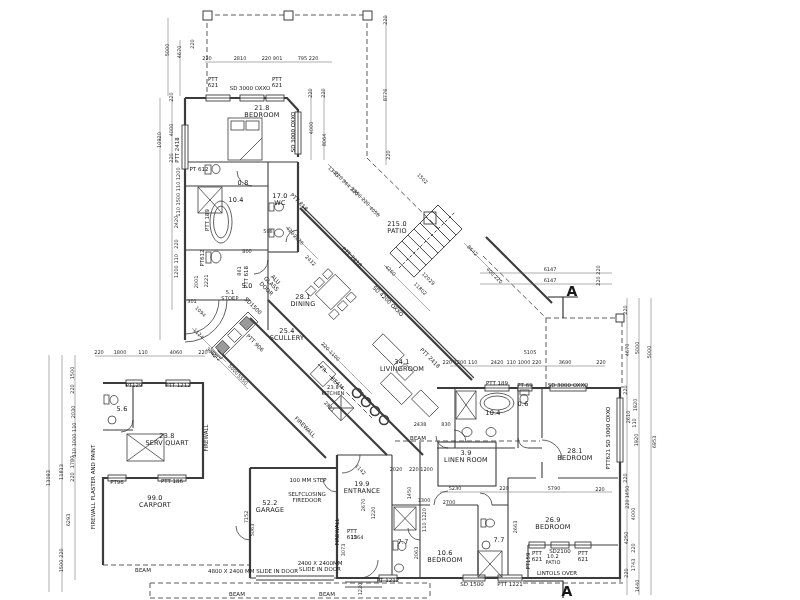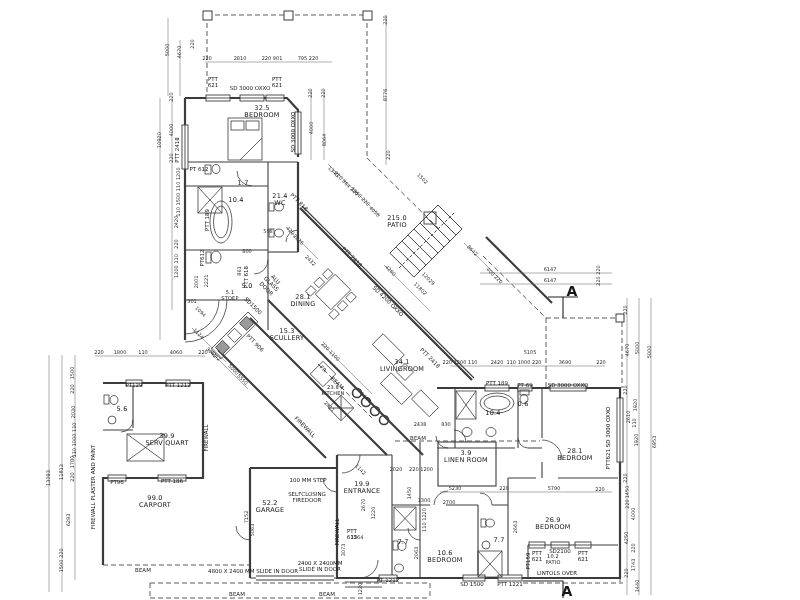--- a/index.html
+++ b/index.html
@@ -243,41 +243,41 @@
       <path d="M208,349 L248,389"></path>
       <path d="M322,344 L372,394"></path>
     </g>
 
     <g stroke="#222" fill="none" stroke-width="1.1">
       <path d="M548,297 H578 M563,297 V318"></path>
       <path d="M523,581 H563 V598"></path>
     </g>
   </svg>
   <div id="labels">
-      <span class="lbl room-label" style="left: 262px; top: 112px; transform: translate(-50%, -50%) rotate(0deg);">32.5
+      <span class="lbl room-label" style="left: 262px; top: 112px; transform: translate(-50%, -50%) rotate(0deg);">21.8
 BEDROOM</span>
-      <span class="lbl room-label" style="left: 243px; top: 184px; transform: translate(-50%, -50%) rotate(0deg);">1.7</span>
+      <span class="lbl room-label" style="left: 243px; top: 184px; transform: translate(-50%, -50%) rotate(0deg);">0.8</span>
       <span class="lbl room-label" style="left: 236px; top: 201px; transform: translate(-50%, -50%) rotate(0deg);">10.4</span>
-      <span class="lbl room-label" style="left: 280px; top: 200px; transform: translate(-50%, -50%) rotate(0deg);">21.4
+      <span class="lbl room-label" style="left: 280px; top: 200px; transform: translate(-50%, -50%) rotate(0deg);">17.0
 WC</span>
       <span class="lbl room-label" style="left: 247px; top: 287px; transform: translate(-50%, -50%) rotate(0deg);">5.0</span>
       <span class="lbl room-label small" style="left: 230px; top: 296px; transform: translate(-50%, -50%) rotate(0deg);">5.1
 STOEP</span>
       <span class="lbl room-label" style="left: 303px; top: 301px; transform: translate(-50%, -50%) rotate(0deg);">28.1
 DINING</span>
-      <span class="lbl room-label" style="left: 287px; top: 335px; transform: translate(-50%, -50%) rotate(0deg);">15.3
+      <span class="lbl room-label" style="left: 287px; top: 335px; transform: translate(-50%, -50%) rotate(0deg);">25.4
 SCULLERY</span>
-      <span class="lbl room-label" style="left: 397px; top: 222px; transform: translate(-50%, -50%) rotate(0deg);">215.0
+      <span class="lbl room-label" style="left: 397px; top: 228px; transform: translate(-50%, -50%) rotate(0deg);">215.0
 PATIO</span>
       <span class="lbl room-label" style="left: 402px; top: 366px; transform: translate(-50%, -50%) rotate(0deg);">34.1
 LIVINGROOM</span>
       <span class="lbl room-label small" style="left: 333px; top: 391px; transform: translate(-50%, -50%) rotate(0deg);">23.8
 KITCHEN</span>
       <span class="lbl room-label" style="left: 122px; top: 410px; transform: translate(-50%, -50%) rotate(0deg); text-align: center;">5.6</span>
-      <span class="lbl room-label" style="left: 167px; top: 440px; transform: translate(-50%, -50%) rotate(0deg);">39.9
+      <span class="lbl room-label" style="left: 167px; top: 440px; transform: translate(-50%, -50%) rotate(0deg);">23.8
 SERV QUART</span>
       <span class="lbl room-label" style="left: 155px; top: 502px; transform: translate(-50%, -50%) rotate(0deg);">99.0
 CARPORT</span>
       <span class="lbl room-label" style="left: 270px; top: 507px; transform: translate(-50%, -50%) rotate(0deg);">52.2
 GARAGE</span>
       <span class="lbl room-label" style="left: 362px; top: 488px; transform: translate(-50%, -50%) rotate(0deg);">19.9
 ENTRANCE</span>
       <span class="lbl room-label" style="left: 466px; top: 457px; transform: translate(-50%, -50%) rotate(0deg);">3.9
 LINEN ROOM</span>
       <span class="lbl room-label" style="left: 493px; top: 414px; transform: translate(-50%, -50%) rotate(0deg);">10.4</span>

